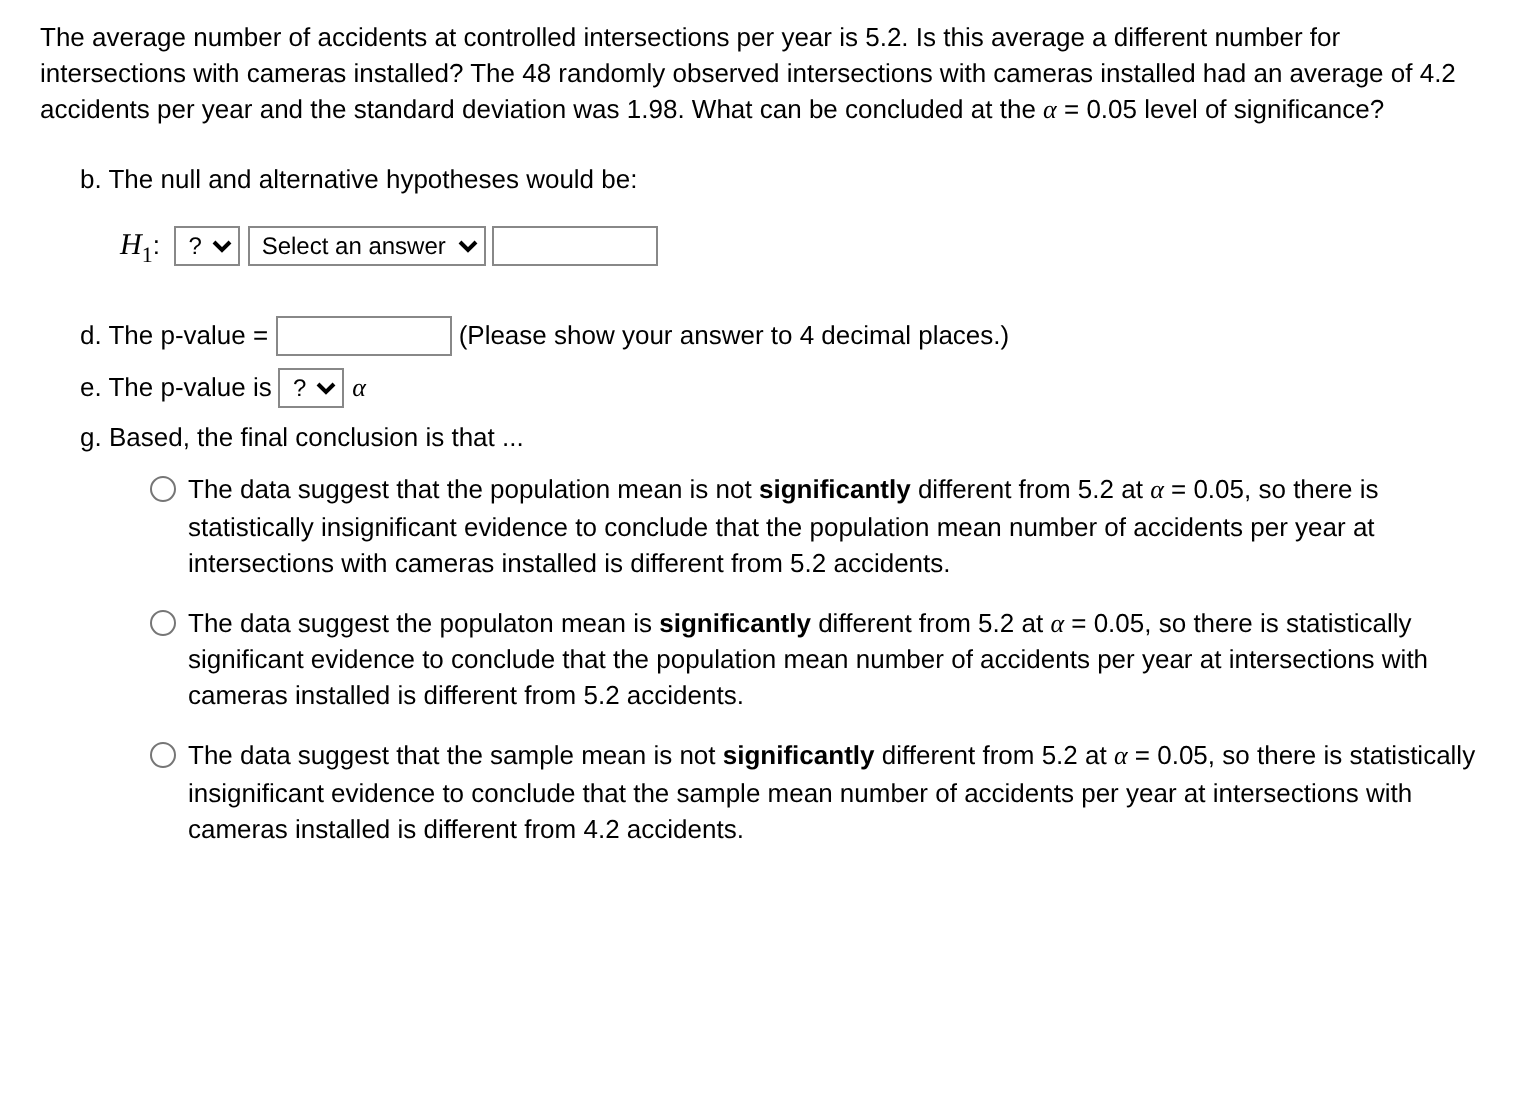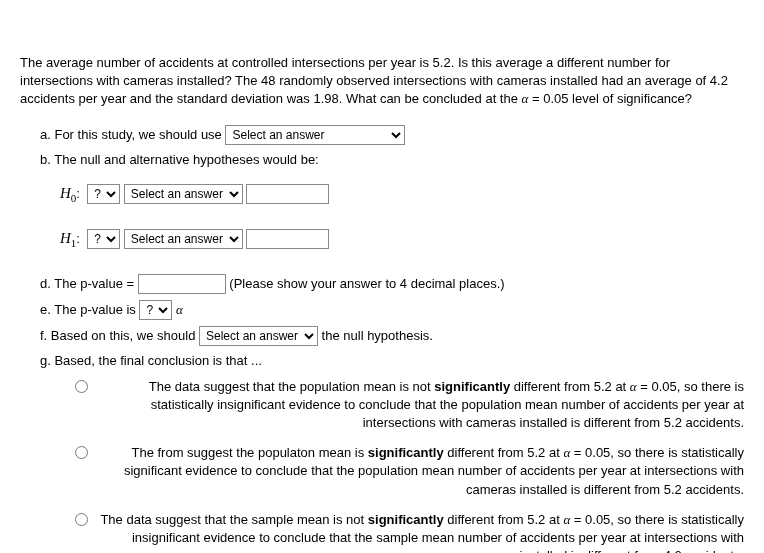--- a/index.html
+++ b/index.html
@@ -6,21 +6,20 @@
       font-family: Verdana, Arial, sans-serif;
       font-size: 13px;
       color: #000;
       padding: 10px 20px;
       margin: 0;
       width: 724px;
       line-height: 1.4;
     }
     .intro {
       margin-bottom: 16px;
-      margin-top: 44px;
     }
     .questions {
       padding-left: 20px;
     }
     .question-item {
       margin-bottom: 6px;
     }
     .hypothesis-block {
       padding-left: 20px;
       margin: 14px 0 18px 0;
@@ -66,56 +65,43 @@
       align-items: flex-start;
       margin-bottom: 12px;
     }
     .option-row input[type="radio"] {
       margin-top: 2px;
       margin-right: 6px;
       flex-shrink: 0;
     }
     .option-text {
       flex: 1;
-      text-align: right;
     }
     .stat-input {
       width: 80px;
     }
     .pval-input {
       width: 80px;
     }
   </style>
 </head>
 <body>
 
 <div class="intro">
   <span>The average number of accidents at controlled intersections per year is 5.2.  Is this average a different number for intersections with cameras installed? The 48 randomly observed intersections with cameras installed had an average of 4.2 accidents per year and the standard deviation was 1.98. What can be concluded at the  </span><span class="alpha">α</span><span> = 0.05 level of significance?</span>
 </div>
 
 <div class="questions">
 
-  <div class="question-item">
-    <span>a. For this study, we should use </span>
-    <select style="width:180px;">
-      <option>Select an answer</option>
-    </select>
-  </div>
 
   <div class="question-item">
     <span>b. The null and alternative hypotheses would be:</span>
   </div>
 
   <div class="hypothesis-block">
-    <div class="hypothesis-row">
-      <span class="math-label"><span>H</span><span class="math-sub">0</span></span><span>:</span>&nbsp;
-      <select><option>?</option></select>
-      <select><option>Select an answer</option></select>
-      <input type="text" class="hyp-input" style="">
-    </div>
     <div class="hypothesis-row">
       <span class="math-label"><span>H</span><span class="math-sub">1</span></span><span>:</span>&nbsp;
       <select><option>?</option></select>
       <select><option>Select an answer</option></select>
       <input type="text" class="hyp-input" style="">
     </div>
   </div>
 
 
   <div class="question-item">
@@ -123,41 +109,36 @@
     <input type="text" class="pval-input" style="">
     <span> (Please show your answer to 4 decimal places.)</span>
   </div>
 
   <div class="question-item">
     <span>e. The p-value is </span>
     <select><option>?</option></select>
     <span class="alpha"> α</span>
   </div>
 
-  <div class="question-item">
-    <span>f. Based on this, we should </span>
-    <select><option>Select an answer</option></select>
-    <span> the null hypothesis.</span>
-  </div>
 
   <div class="question-item">
     <span>g. Based, the final conclusion is that ...</span>
   </div>
 
   <div class="options-block">
     <div class="option-row">
       <input type="radio" name="conclusion" style="">
       <div class="option-text">
         <span>The data suggest that the population mean is not </span><b>significantly</b><span> different from 5.2 at </span><span class="alpha">α</span><span> = 0.05, so there is statistically insignificant evidence to conclude that the population mean number of accidents per year at intersections with cameras installed is different from 5.2 accidents.</span>
       </div>
     </div>
     <div class="option-row">
       <input type="radio" name="conclusion" style="">
       <div class="option-text">
-        <span>The from suggest the populaton mean is </span><b>significantly</b><span> different from 5.2 at </span><span class="alpha">α</span><span> = 0.05, so there is statistically significant evidence to conclude that the population mean number of accidents per year at intersections with cameras installed is different from 5.2 accidents.</span>
+        <span>The data suggest the populaton mean is </span><b>significantly</b><span> different from 5.2 at </span><span class="alpha">α</span><span> = 0.05, so there is statistically significant evidence to conclude that the population mean number of accidents per year at intersections with cameras installed is different from 5.2 accidents.</span>
       </div>
     </div>
     <div class="option-row">
       <input type="radio" name="conclusion" style="">
       <div class="option-text">
         <span>The data suggest that the sample mean is not </span><b>significantly</b><span> different from 5.2 at </span><span class="alpha">α</span><span> = 0.05, so there is statistically insignificant evidence to conclude that the sample mean number of accidents per year at intersections with cameras installed is different from 4.2 accidents.</span>
       </div>
     </div>
   </div>
 

